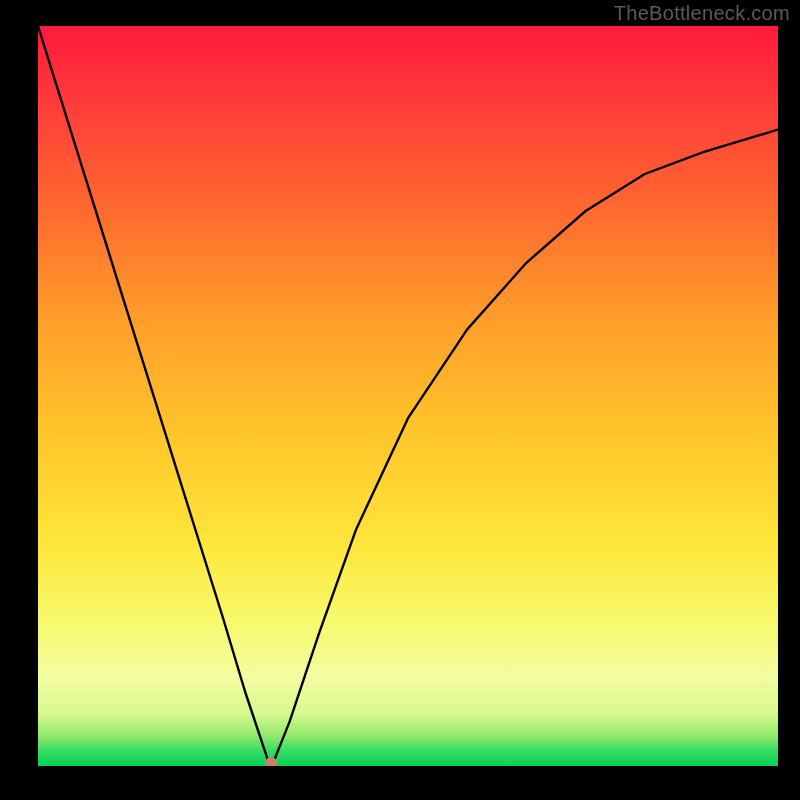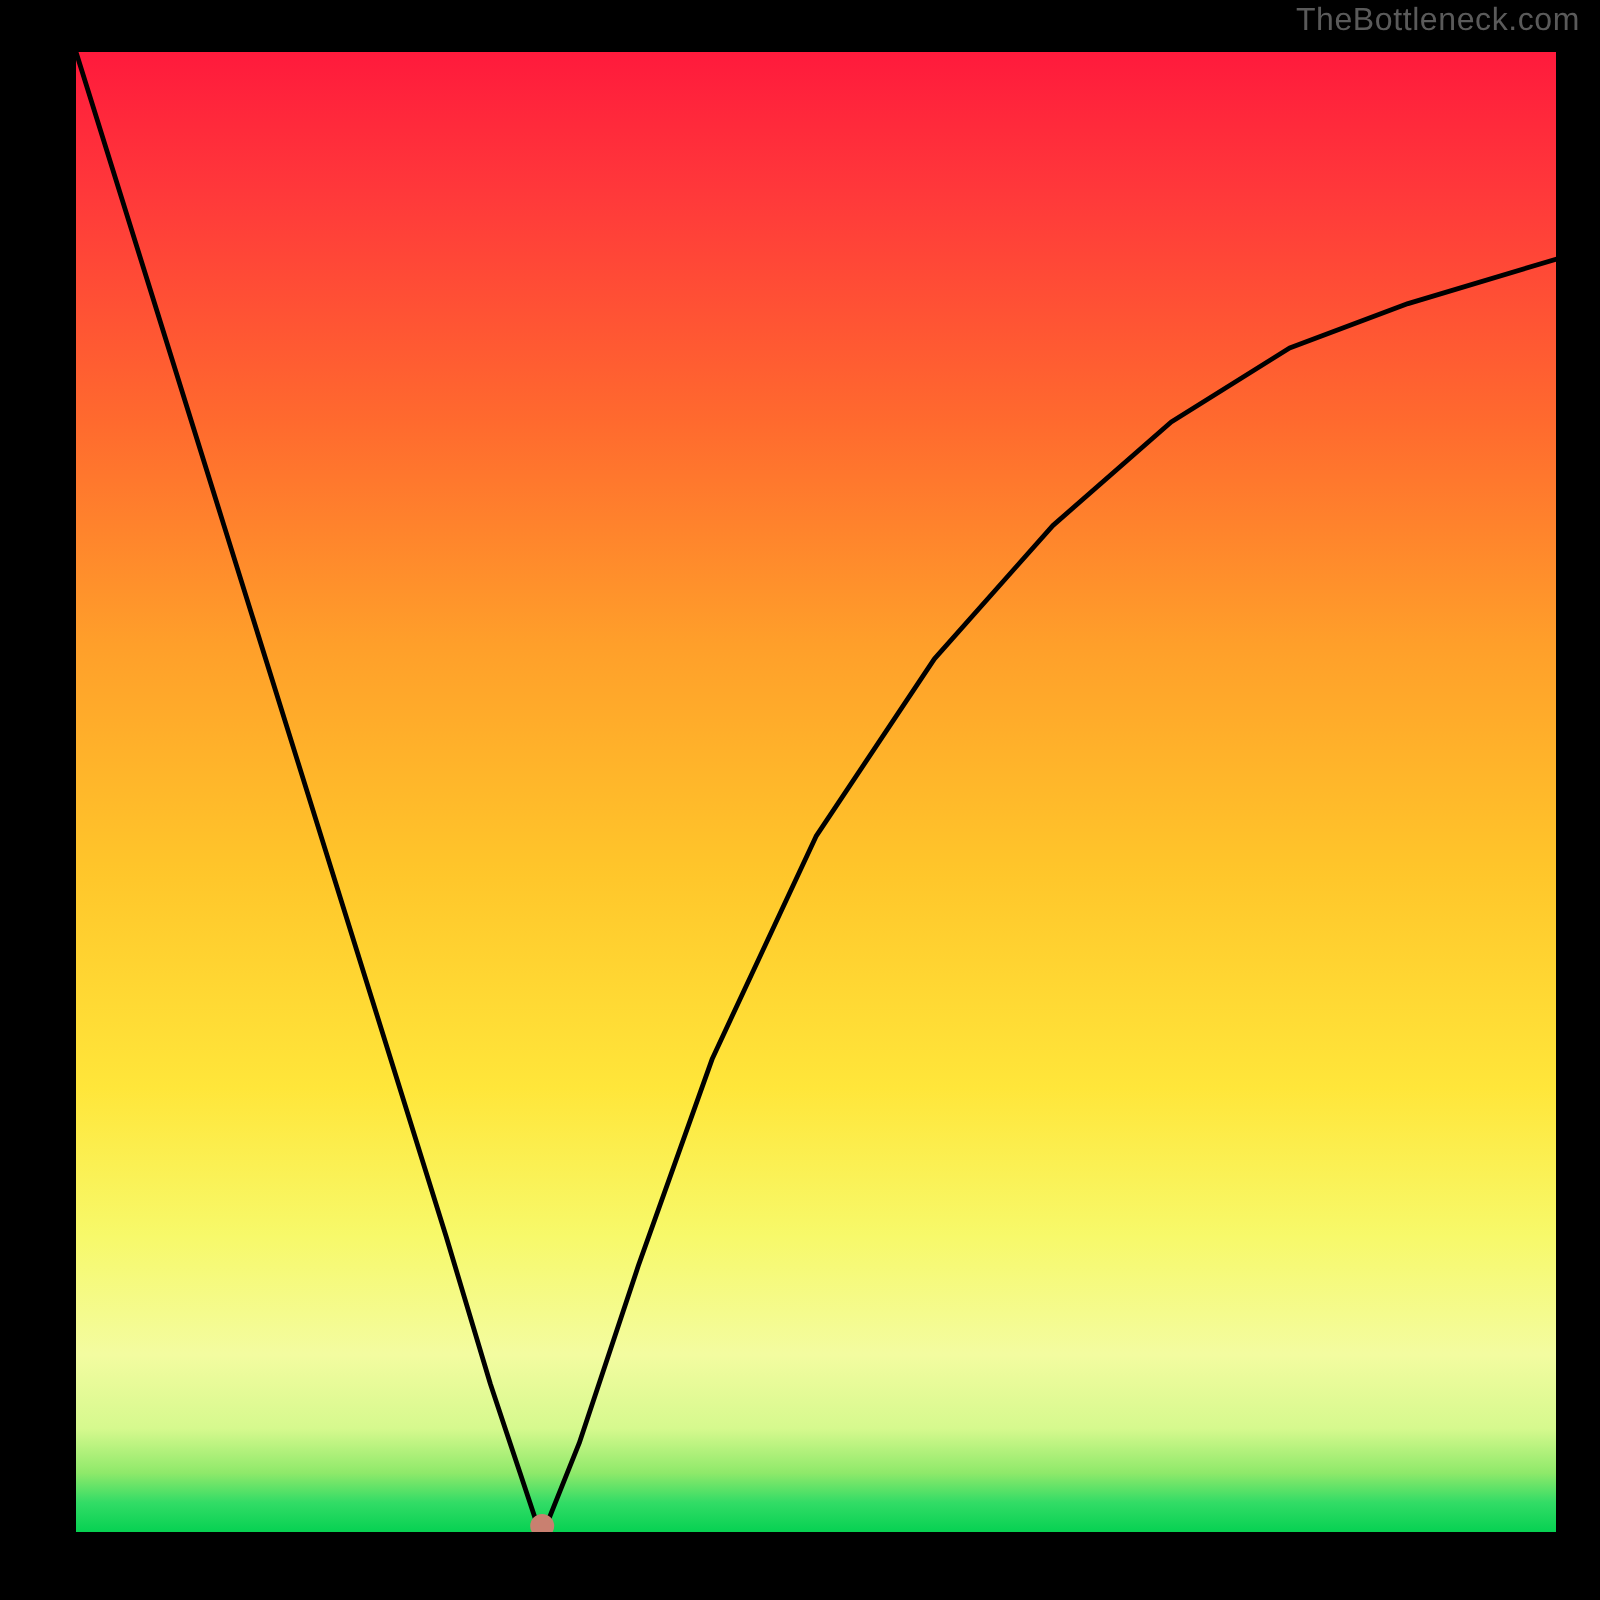--- a/index.html
+++ b/index.html
@@ -15,21 +15,21 @@
     position: relative;
     width: 800px;
     height: 800px;
     background: #000;
   }
   .watermark {
     position: absolute;
     top: 2px;
     right: 10px;
     color: #5a5a5a;
-    font-size: 16px;
+    font-size: 20px;
     font-weight: 400;
     letter-spacing: 0.3px;
     z-index: 5;
     user-select: none;
   }
   .plot-area {
     position: absolute;
     left: 38px;
     top: 26px;
     width: 740px;

